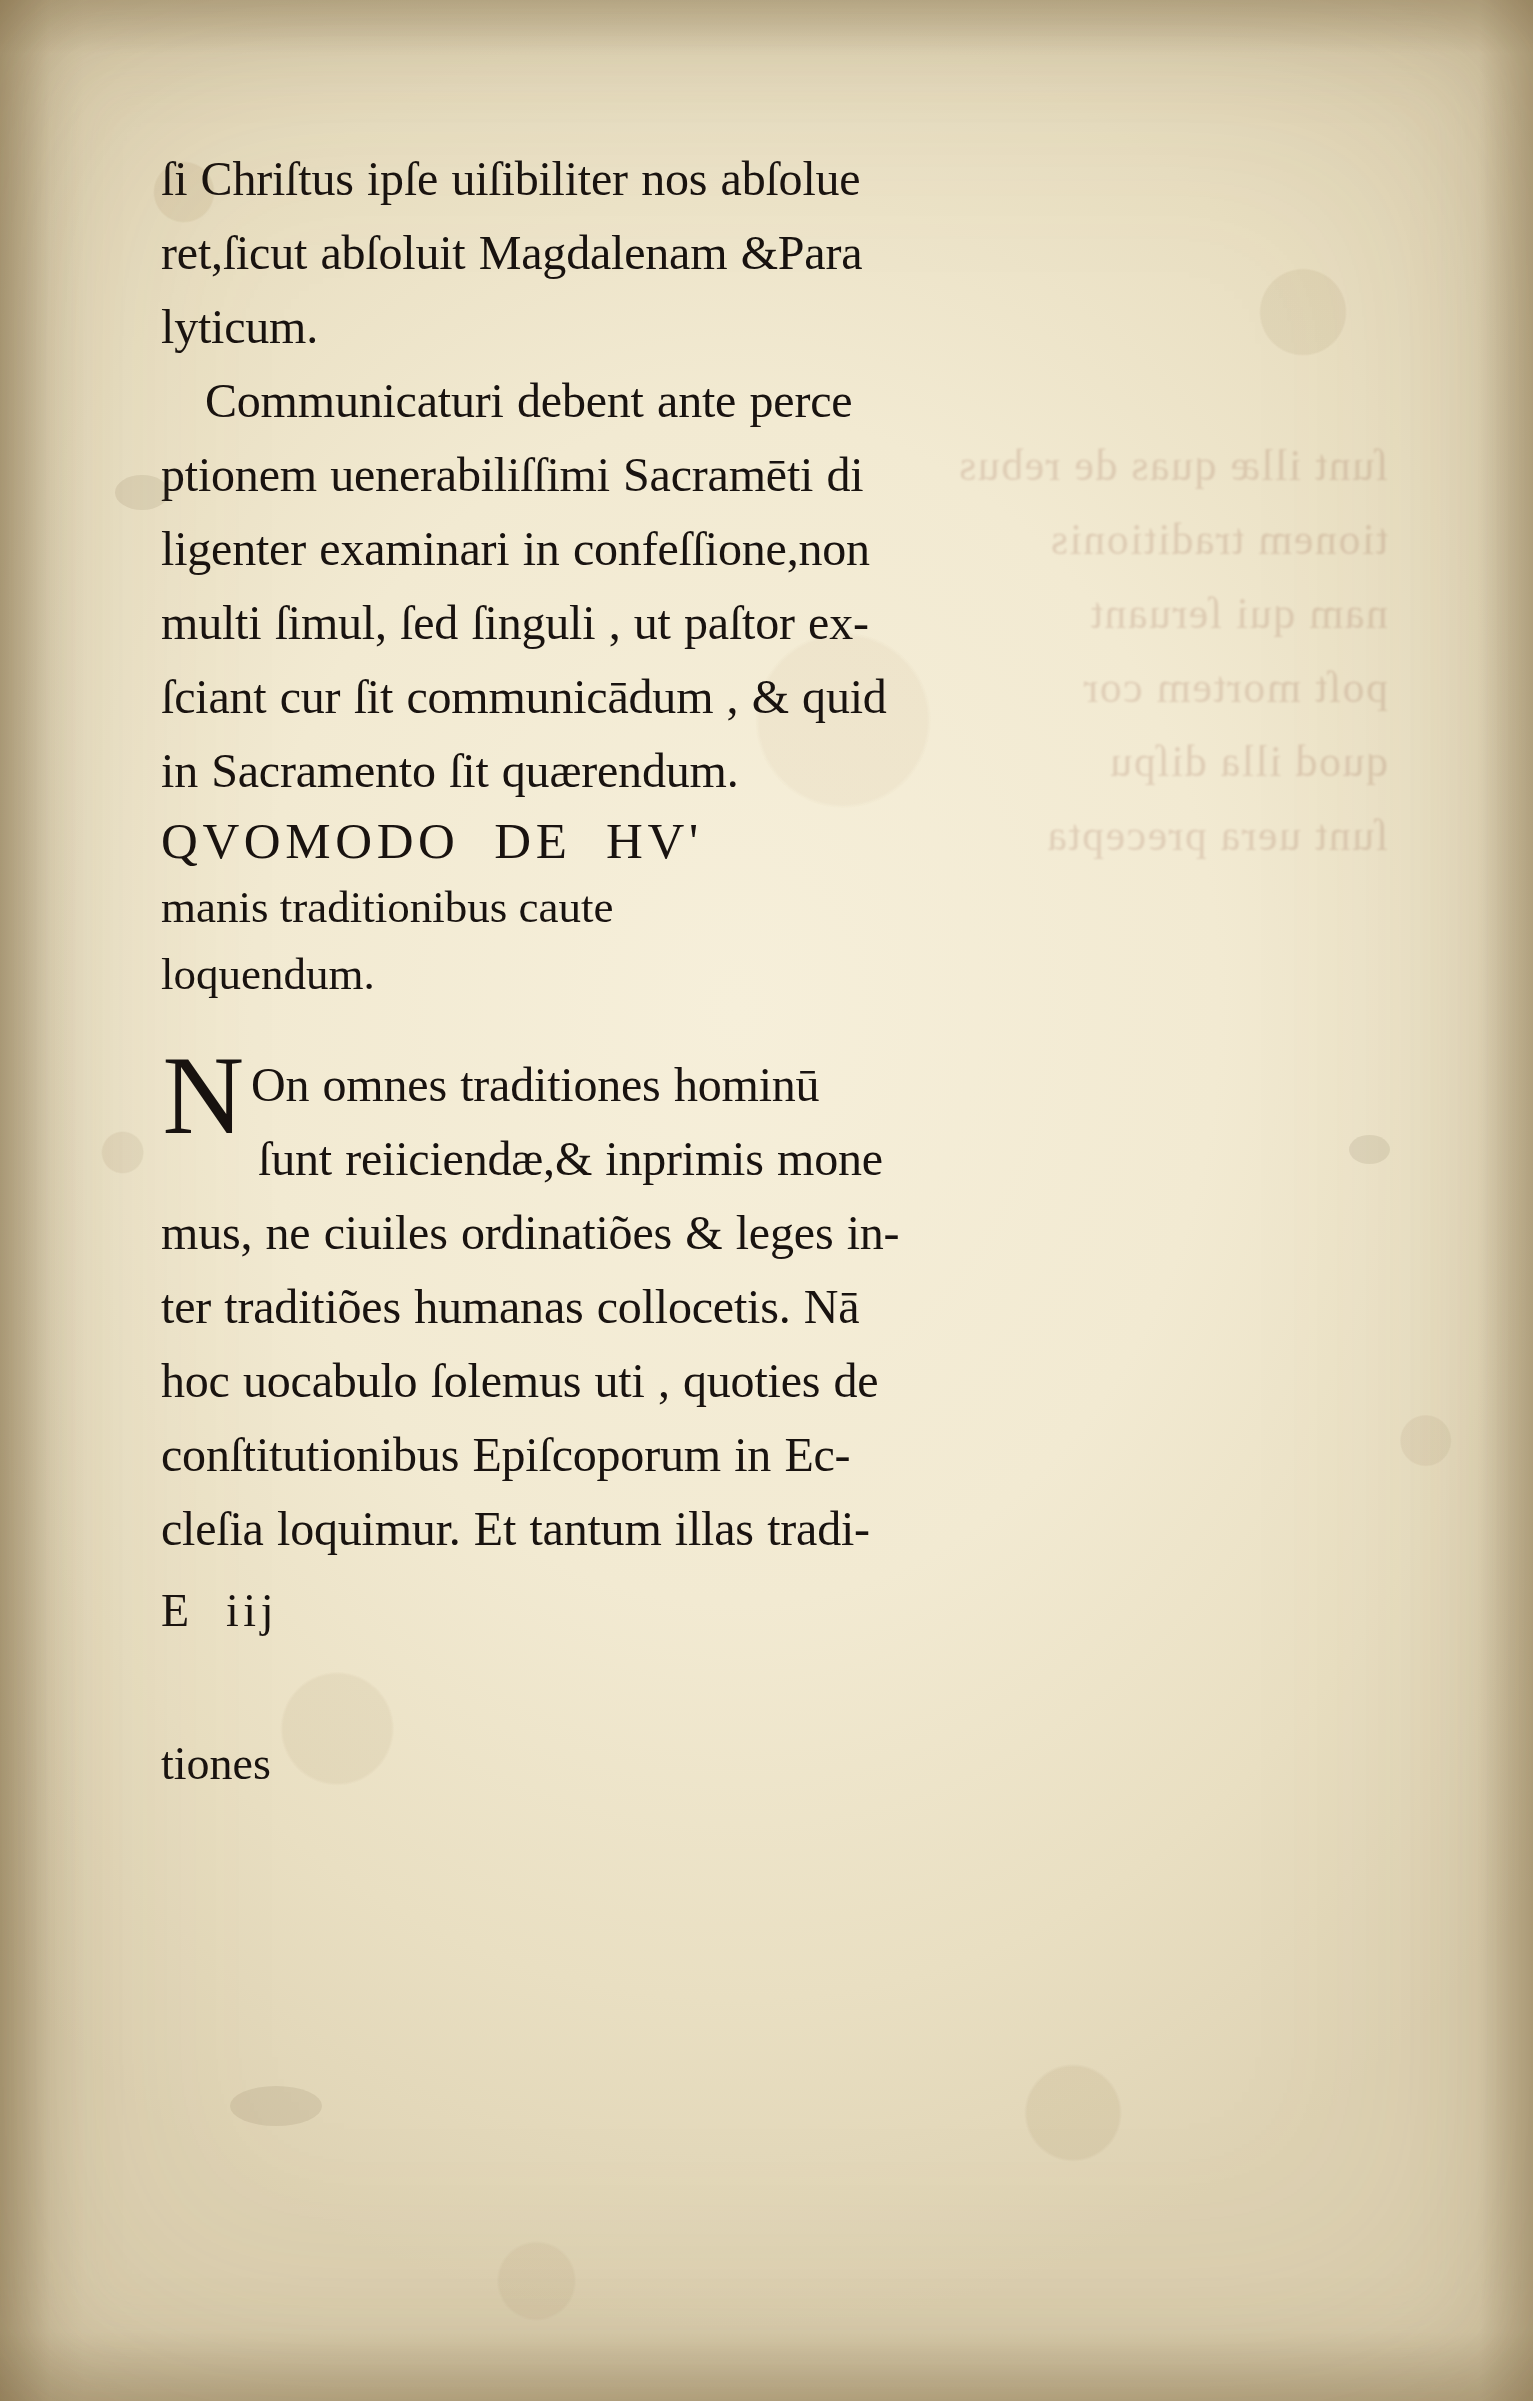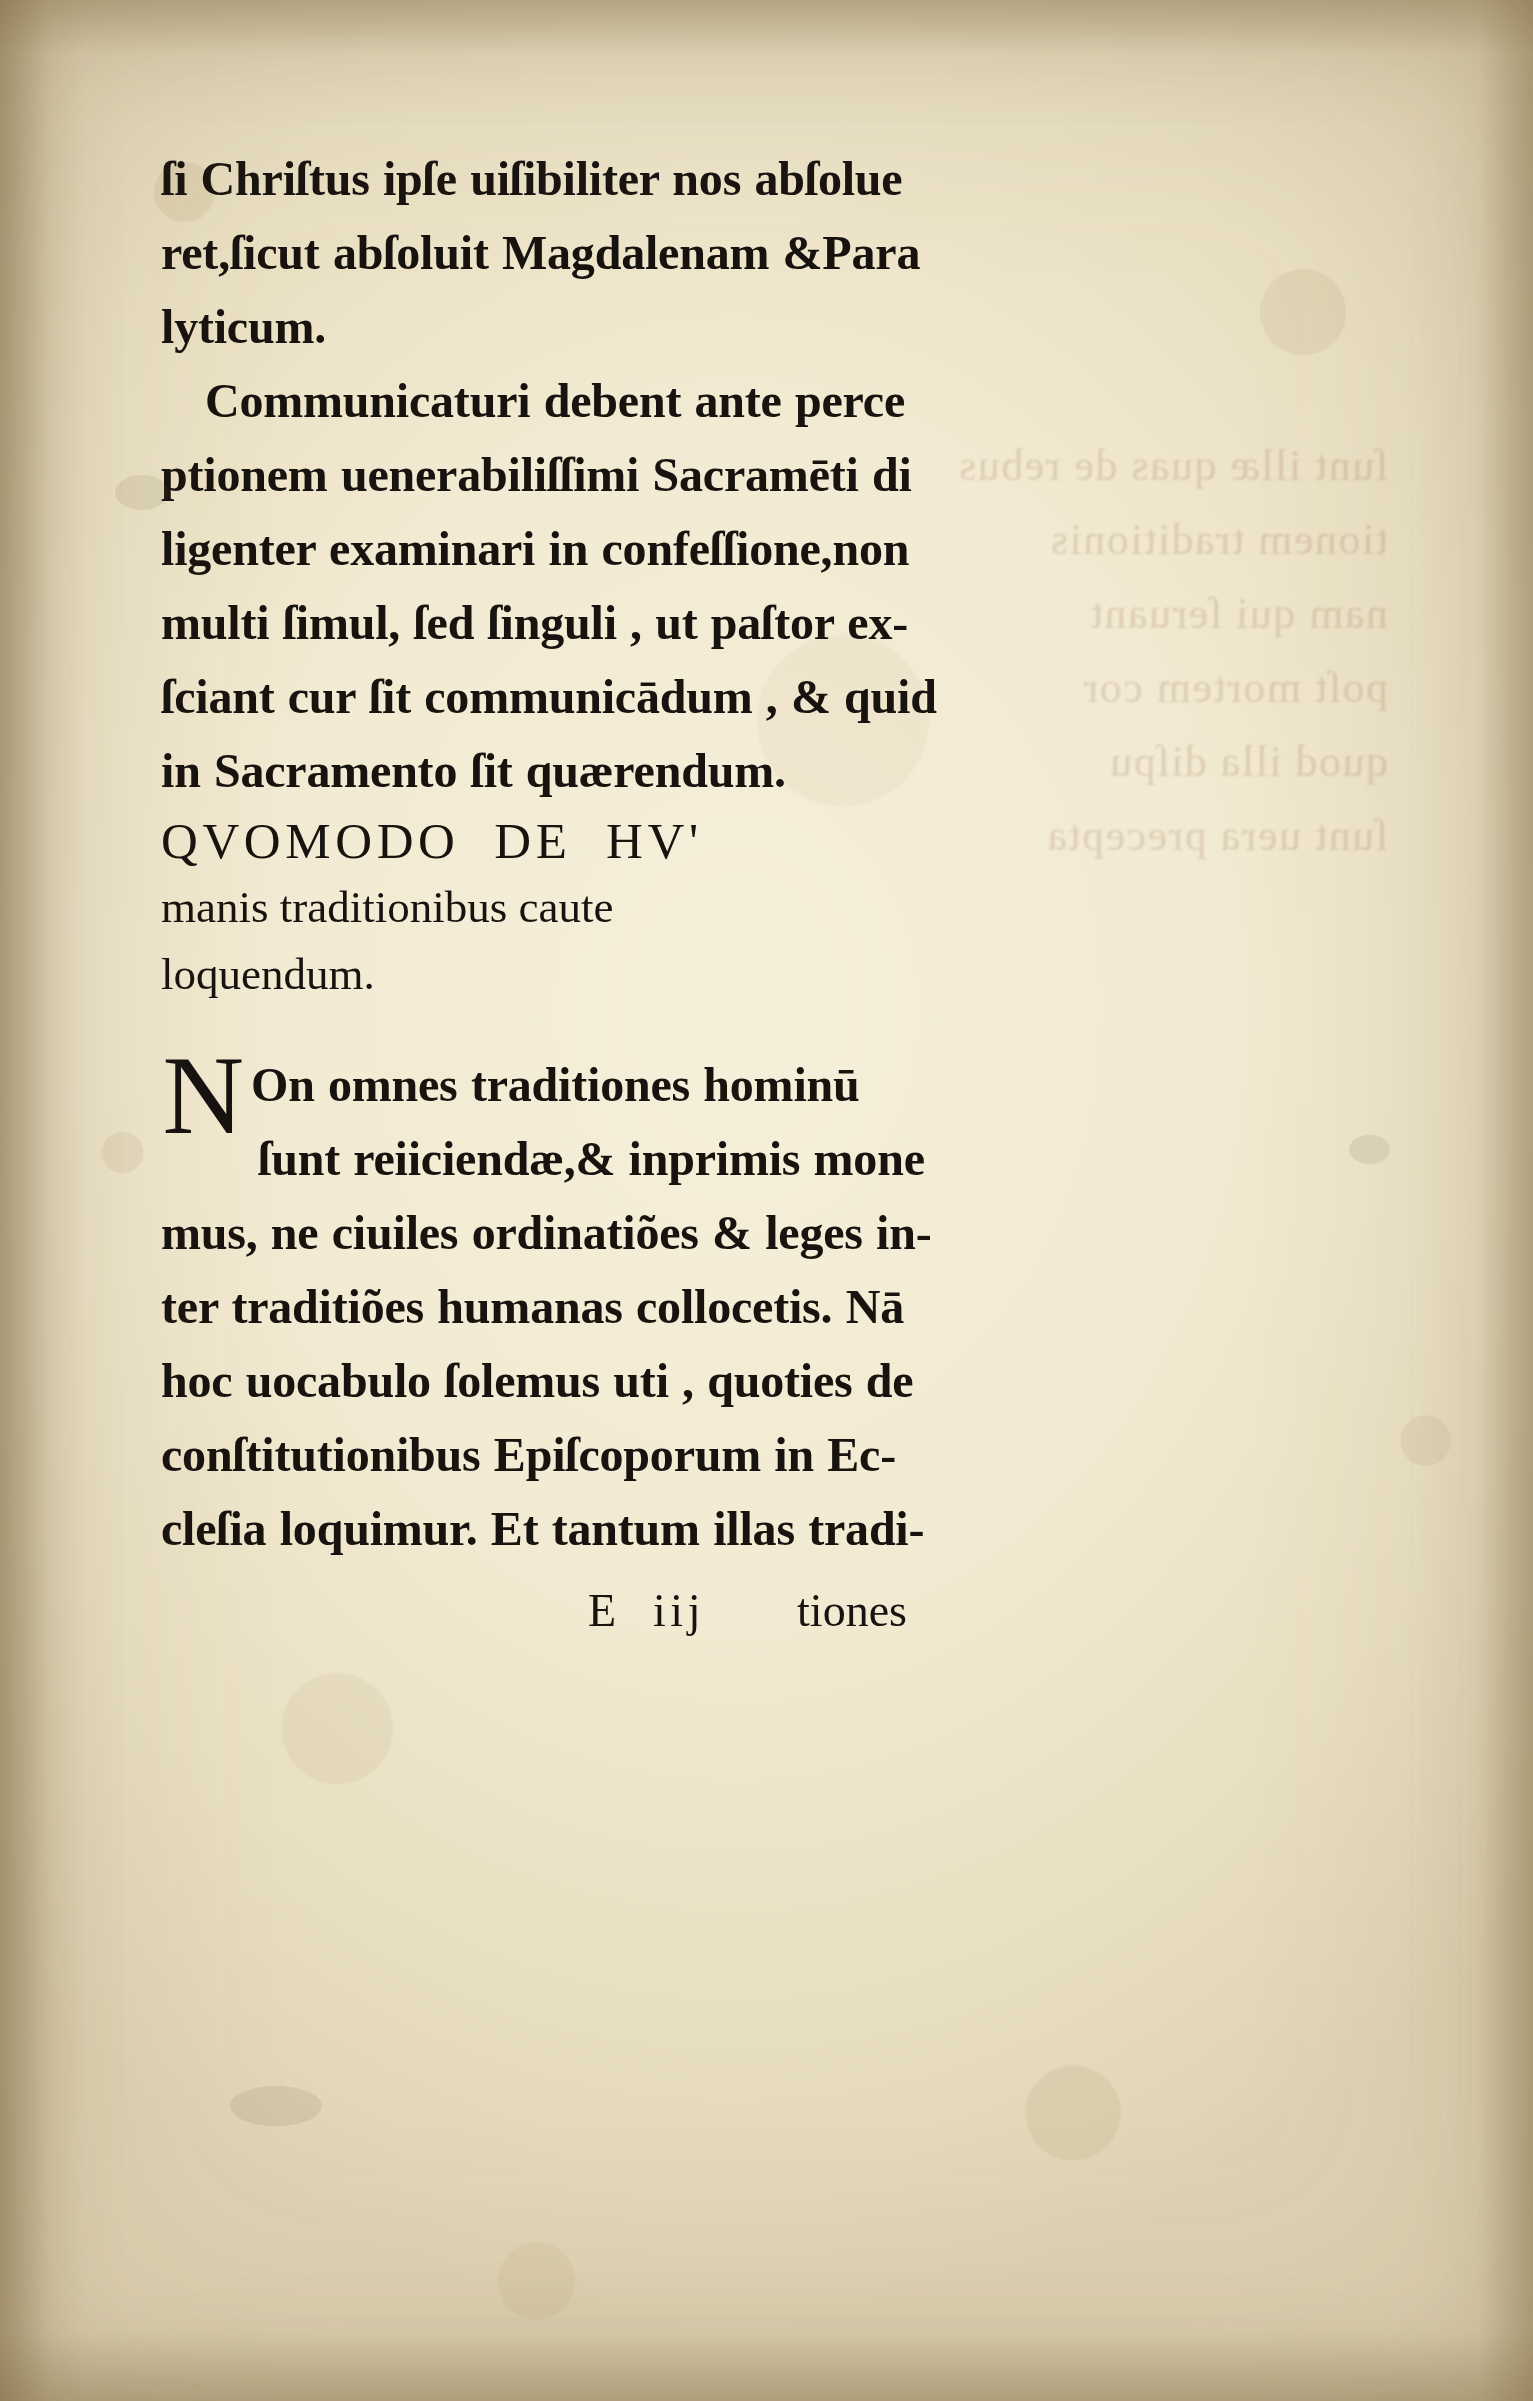--- a/index.html
+++ b/index.html
@@ -103,21 +103,21 @@
     width: 1204px;
     color: #191310;
   }
   .para {
     font-size: 48px;
     line-height: 74px;
     letter-spacing: -0.2px;
     text-align: left;
     word-spacing: 1.5px;
   }
-  .para .ln { display: block; white-space: pre; font-weight: bold; }
+  .para .ln { display: block; white-space: pre; }
   .indent { padding-left: 44px; }
 
   
   #heading {
     text-align: left;
   }
   .head-caps {
     font-size: 51px;
     line-height: 66px;
     letter-spacing: 4.6px;
@@ -149,24 +149,25 @@
   }
   #body2 .ln1 { padding-left: 90px; }
   #body2 .ln2 { padding-left: 97px; }
 
   
   #sigline {
     margin-top: 14px;
     font-size: 46px;
     line-height: 61px;
     display: flex;
-    justify-content: center;
+    justify-content: flex-start;
     gap: 92px;
     padding-right: 31px;
     white-space: pre;
+    flex-direction: column;
   }
   #sigline .sig { letter-spacing: 4.6px; }
 
   
   .blot {
     position: absolute;
     border-radius: 50%;
     background: rgba(90,70,40,0.10);
     pointer-events: none;
   }

